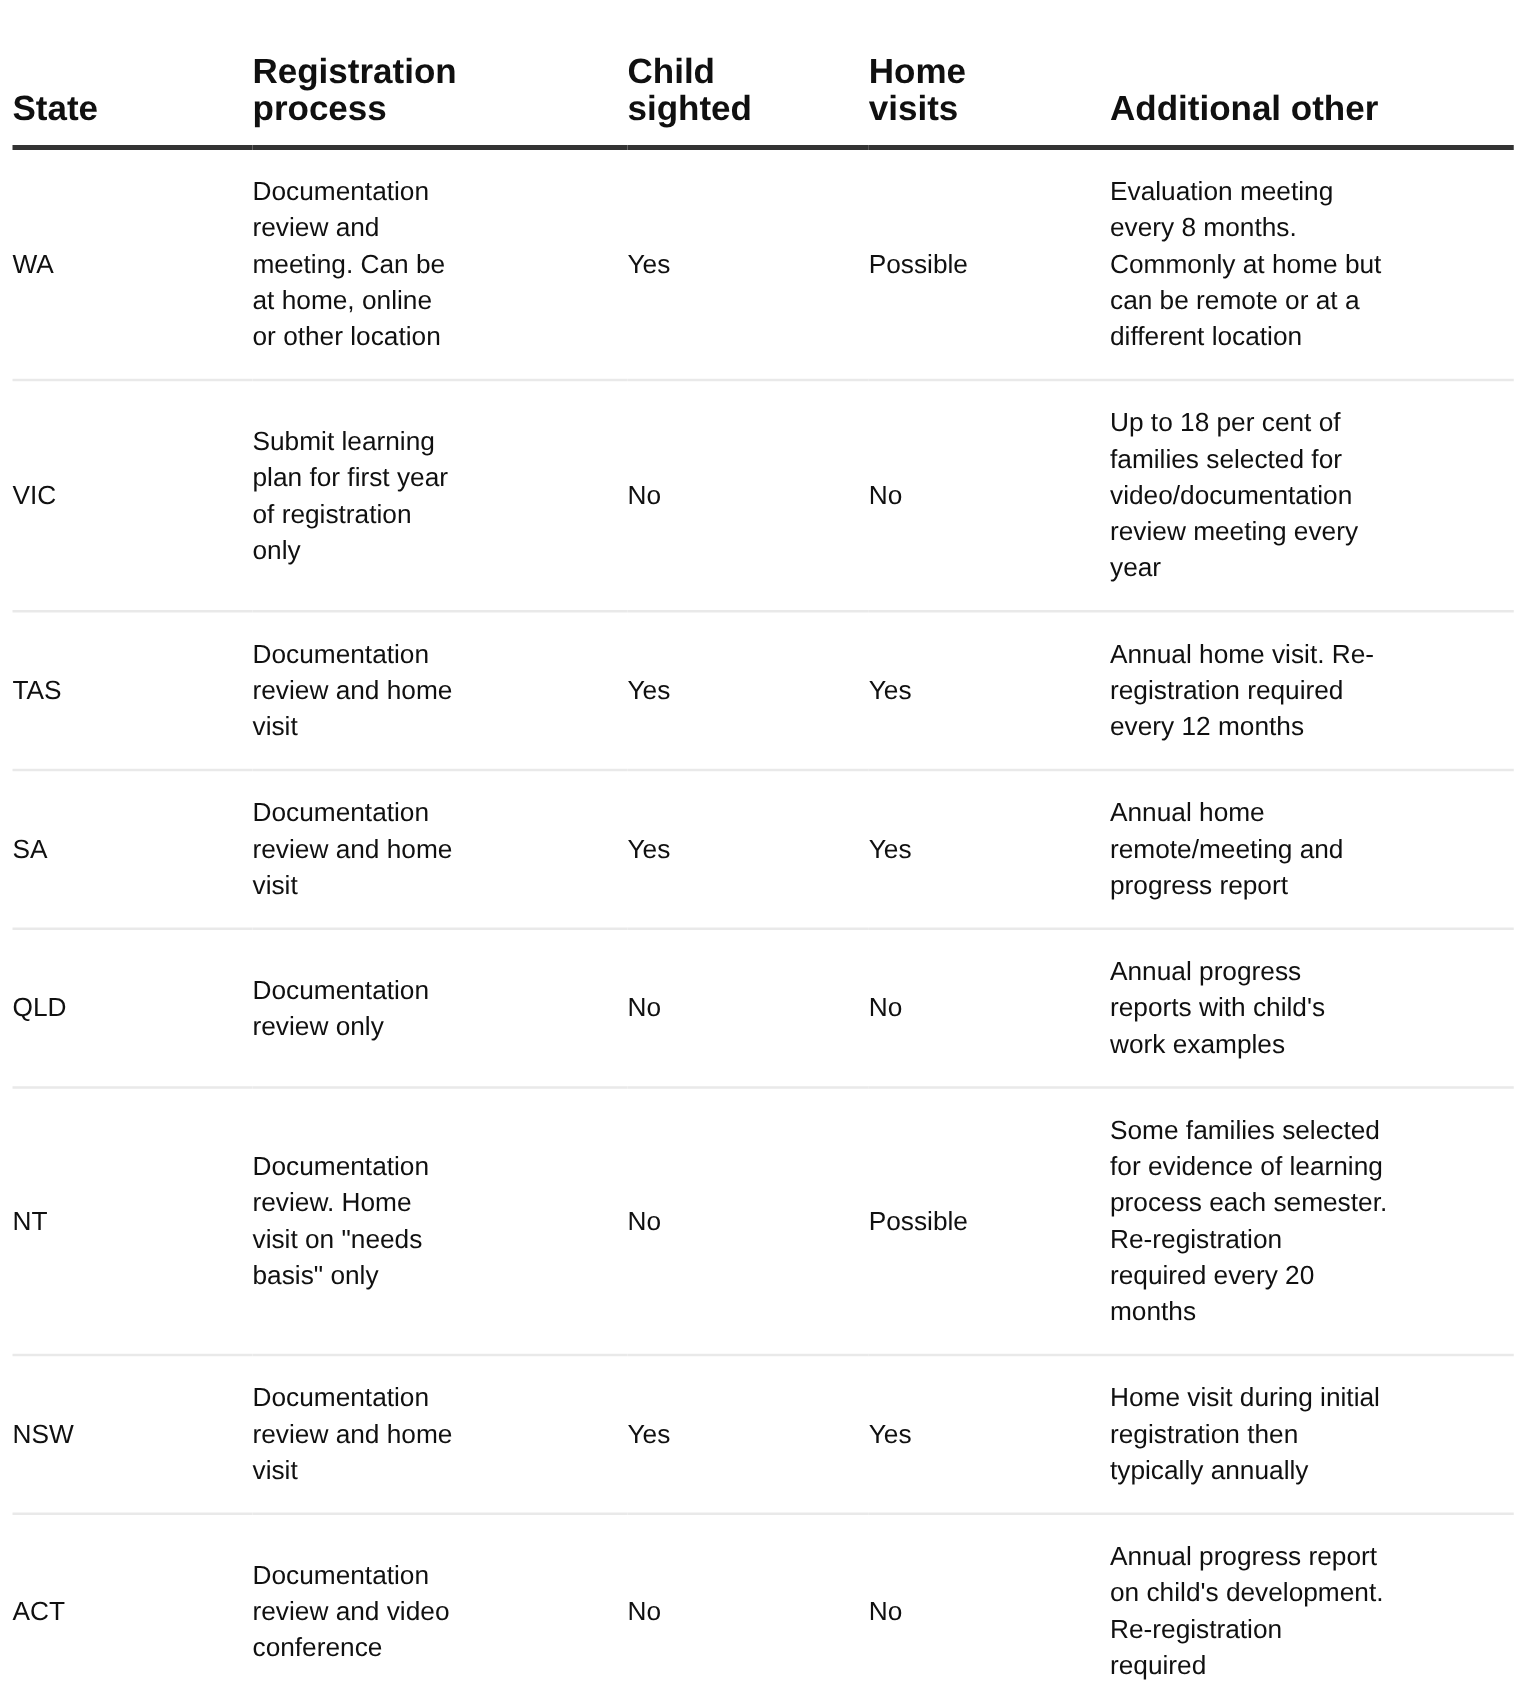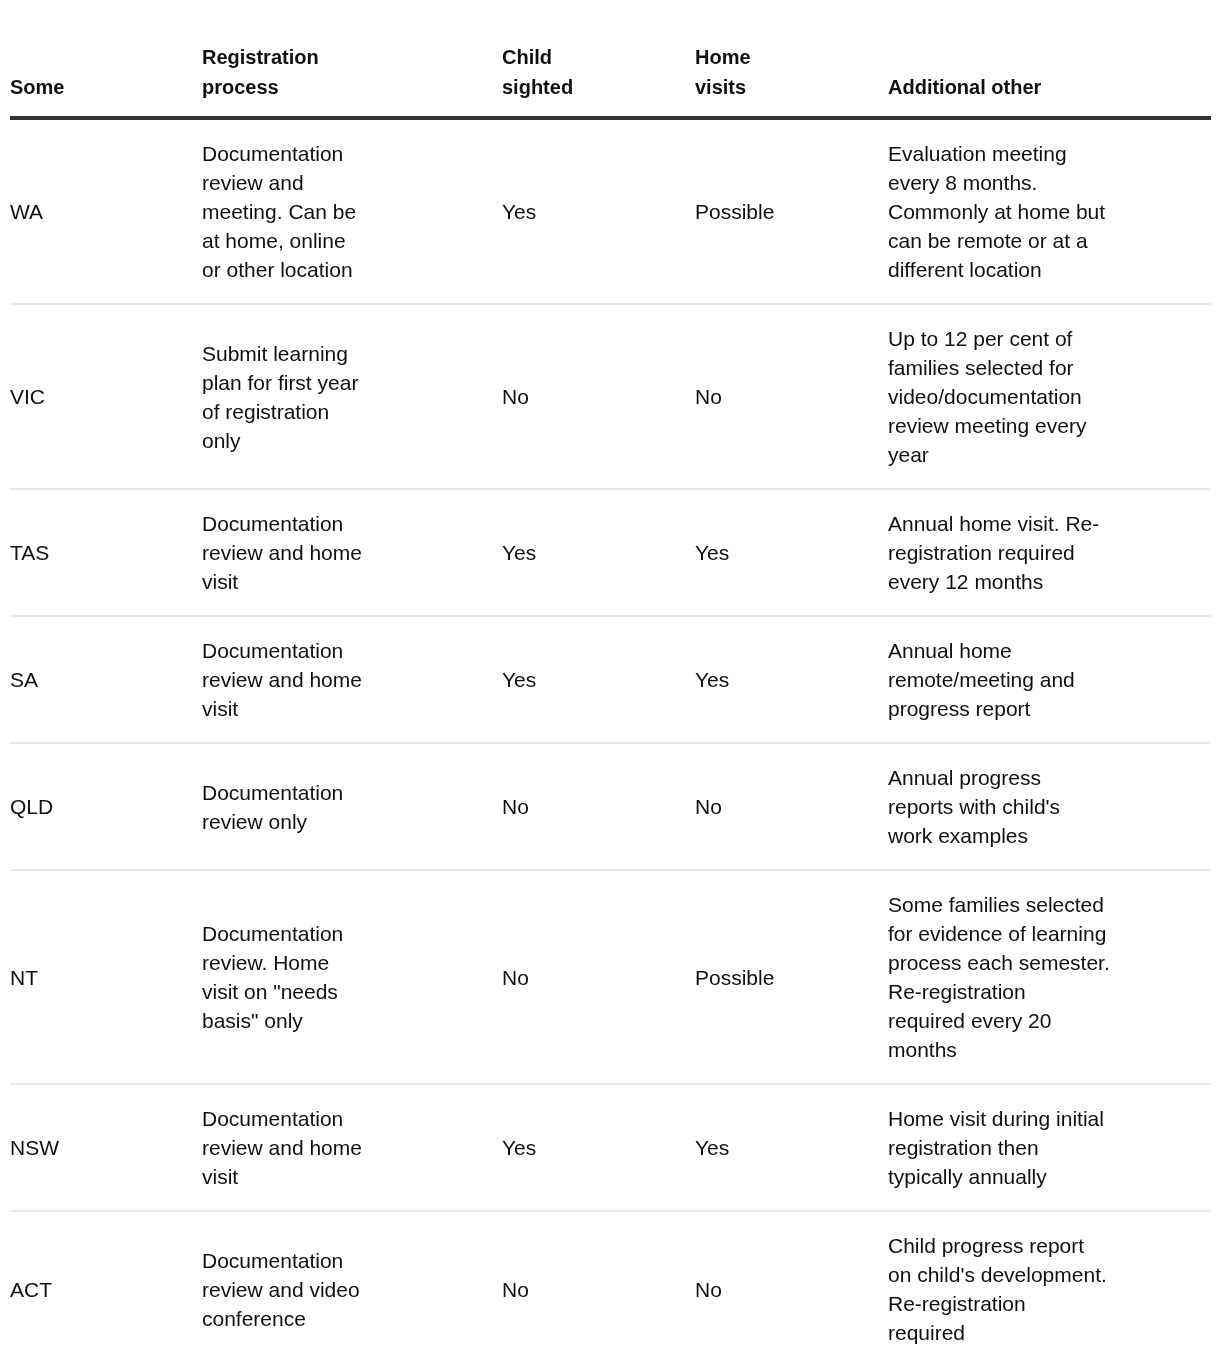--- a/index.html
+++ b/index.html
@@ -24,21 +24,21 @@
     border-collapse: collapse;
     table-layout: fixed;
   }
   col.c-state   { width: 192px; }
   col.c-reg     { width: 300px; }
   col.c-child   { width: 193px; }
   col.c-home    { width: 193px; }
   col.c-checks  { width: 323px; }
 
   th {
-    font-size: 20px;
+    font-size: 28px;
     line-height: 30px;
     font-weight: 700;
     text-align: left;
     vertical-align: bottom;
     padding: 42px 8px 14px 0;
     border-bottom: 4px solid #333333;
     white-space: pre-line;
     color: #101010;
   }
   td {
@@ -63,21 +63,21 @@
   <table class="state-table">
     <colgroup>
       <col class="c-state">
       <col class="c-reg">
       <col class="c-child">
       <col class="c-home">
       <col class="c-checks">
     </colgroup>
     <thead>
       <tr>
-        <th>Some</th>
+        <th>State</th>
         <th>Registration
 process</th>
         <th>Child
 sighted</th>
         <th>Home
 visits</th>
         <th>Additional other</th>
       </tr>
     </thead>
     <tbody>
@@ -97,21 +97,21 @@
 different location</td>
       </tr>
       <tr>
         <td>VIC</td>
         <td>Submit learning
 plan for first year
 of registration
 only</td>
         <td>No</td>
         <td>No</td>
-        <td>Up to 12 per cent of
+        <td>Up to 18 per cent of
 families selected for
 video/documentation
 review meeting every
 year</td>
       </tr>
       <tr>
         <td>TAS</td>
         <td>Documentation
 review and home
 visit</td>
@@ -168,20 +168,20 @@
 registration then
 typically annually</td>
       </tr>
       <tr>
         <td>ACT</td>
         <td>Documentation
 review and video
 conference</td>
         <td>No</td>
         <td>No</td>
-        <td>Child progress report
+        <td>Annual progress report
 on child's development.
 Re-registration
 required</td>
       </tr>
     </tbody>
   </table>
 </div>
 
 </body></html>

